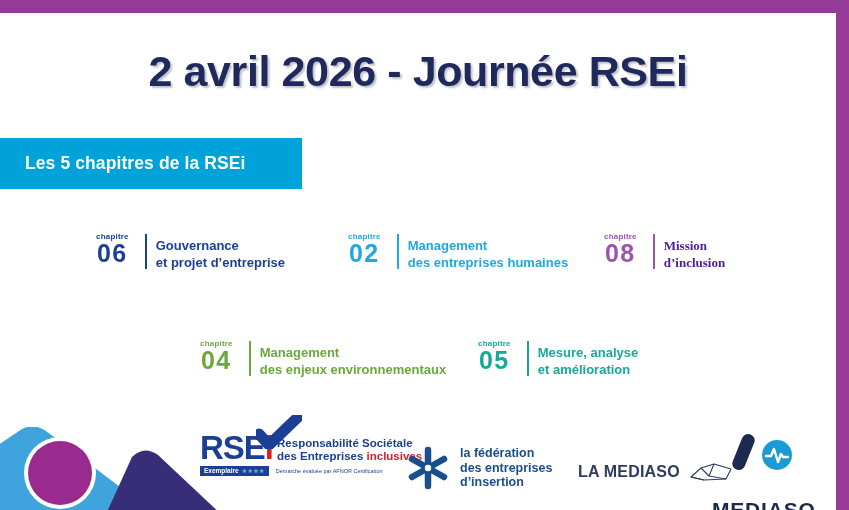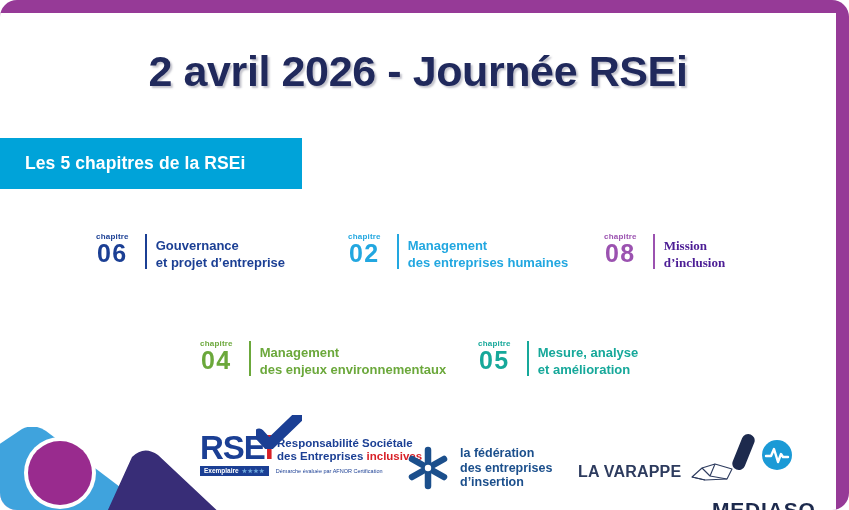--- a/index.html
+++ b/index.html
@@ -15,21 +15,20 @@
     font-family: "Liberation Sans", sans-serif;
     position: relative;
   }
 
   
   #slide {
     position: absolute;
     inset: 0;
     background: #963a97;
     overflow: hidden;
-    border-radius: 17px;
   }
   #canvas {
     position: absolute;
     left: 0;
     top: 13px;
     width: 836px;
     height: 497px;
     background: #ffffff;
     overflow: hidden;
   }
@@ -366,21 +365,21 @@
           <circle cx="23" cy="23" r="3.2" fill="#ffffff"></circle>
         </svg>
         <div class="fede-text">
           <div>la fédération</div>
           <div>des entreprises</div>
           <div>d’insertion</div>
         </div>
       </div>
 
       <div class="logo" id="logo-varappe">
-        <span class="varappe-word">LA VARAPPE</span>
+        <span class="varappe-word">LA MEDIASO</span>
         <svg class="varappe-mark" viewBox="0 0 44 22" aria-hidden="true">
           <g stroke="#2d3b5e" stroke-width="1.1" fill="none" stroke-linejoin="round">
             <path d="M1,16 L11,7 L24,3 L41,8 L36,18 L14,19 Z"></path>
             <path d="M11,7 L19,15 L36,18"></path>
             <path d="M24,3 L19,15"></path>
             <path d="M1,16 L14,19"></path>
           </g>
         </svg>
       </div>
 

